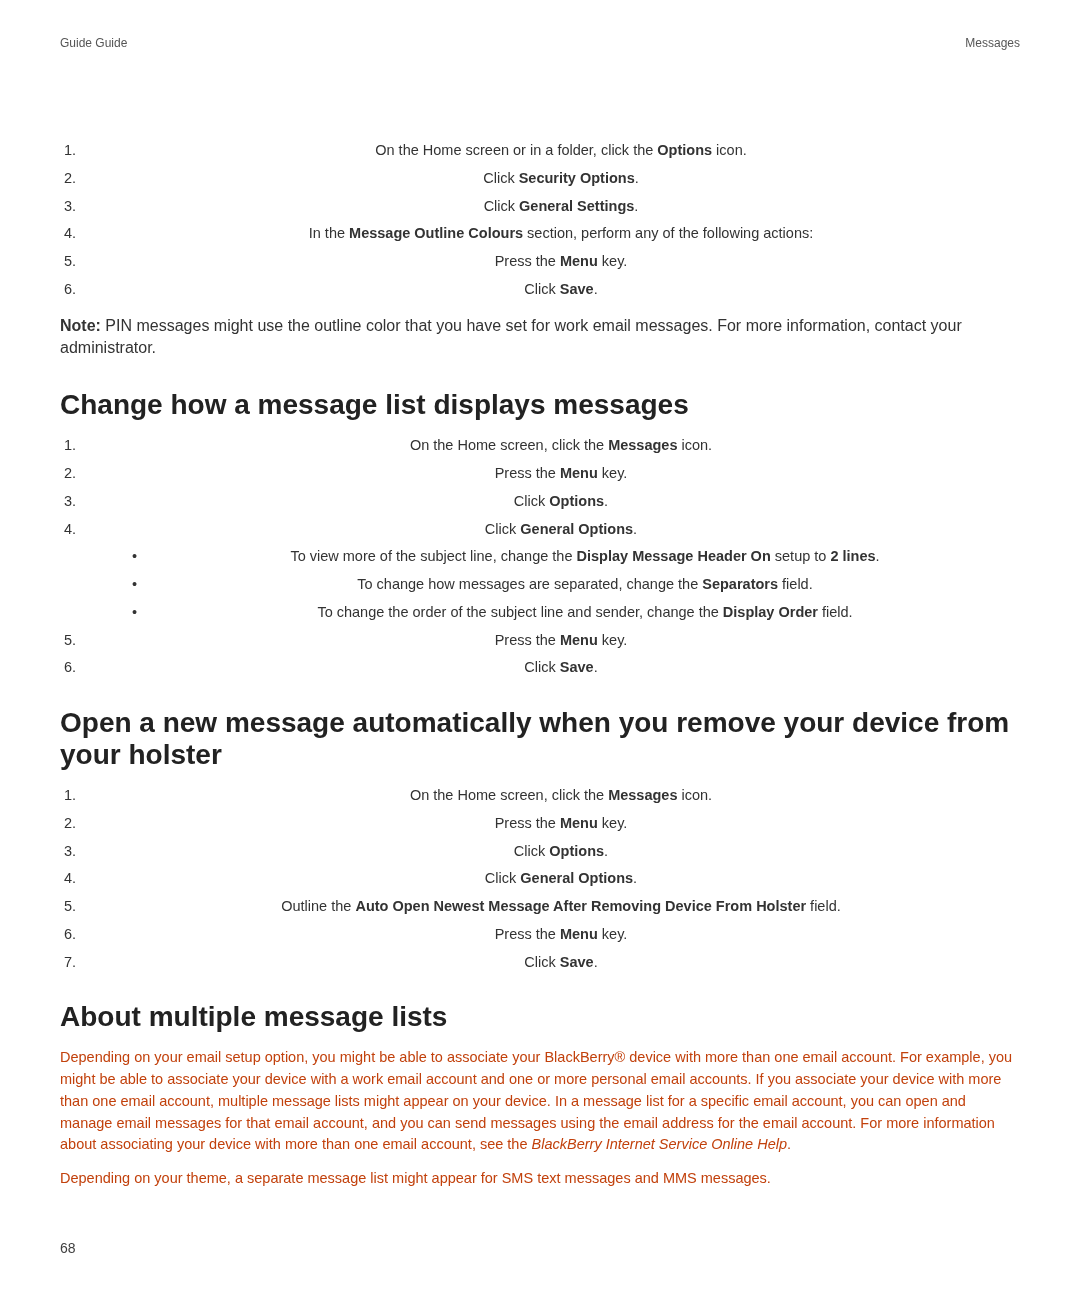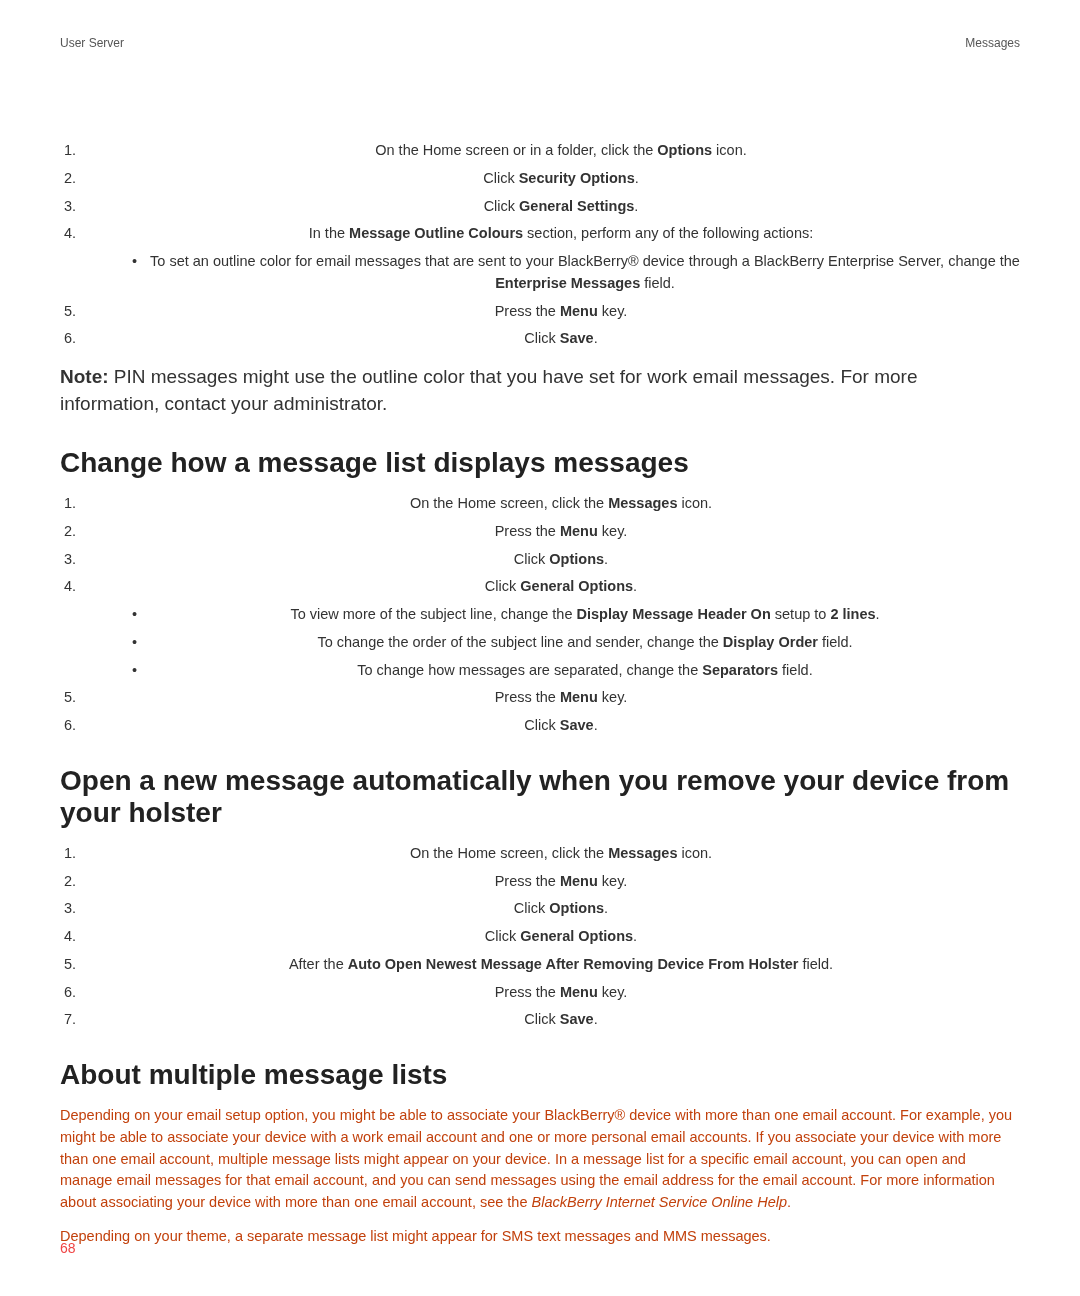--- a/index.html
+++ b/index.html
@@ -59,21 +59,21 @@
     ul.sub-list > li::before {
       content: "•";
       position: absolute;
       left: 0;
       top: 0;
     }
     .bold {
       font-weight: bold;
     }
     .note {
-      font-size: 19px;
+      font-size: 16px;
       margin-top: 14px;
       margin-bottom: 30px;
       line-height: 1.4;
     }
     h2.section-heading {
       font-size: 28px;
       font-weight: bold;
       color: #222;
       margin-top: 28px;
       margin-bottom: 14px;
@@ -85,71 +85,70 @@
       color: #c2410c;
     }
     .italic {
       font-style: italic;
     }
     .page-number {
       position: absolute;
       bottom: 40px;
       left: 60px;
       font-size: 14px;
-      color: #ef4444;
+      color: #404040;
     }
   </style>
 </head>
 <body>
 
 <div class="header-row">
-  <span>User Server</span>
+  <span>Guide Guide</span>
   <span>Messages</span>
 </div>
 
 <ol class="main-list">
   <li><span>On the Home screen or in a folder, click the </span><span class="bold">Options</span><span> icon.</span></li>
   <li><span>Click </span><span class="bold">Security Options</span><span>.</span></li>
   <li><span>Click </span><span class="bold">General Settings</span><span>.</span></li>
   <li>
     <span>In the </span><span class="bold">Message Outline Colours</span><span> section, perform any of the following actions:</span>
     <ul class="sub-list">
-      <li><span>To set an outline color for email messages that are sent to your BlackBerry® device through a BlackBerry Enterprise Server, change the </span><span class="bold">Enterprise Messages</span><span> field.</span></li>
     </ul>
   </li>
   <li><span>Press the </span><span class="bold">Menu</span><span> key.</span></li>
   <li><span>Click </span><span class="bold">Save</span><span>.</span></li>
 </ol>
 
 <p class="note"><span class="bold">Note:</span><span>  PIN messages might use the outline color that you have set for work email messages. For more information, contact your administrator.</span></p>
 
 <h2 class="section-heading">Change how a message list displays messages</h2>
 <ol class="main-list">
   <li><span>On the Home screen, click the </span><span class="bold">Messages</span><span> icon.</span></li>
   <li><span>Press the </span><span class="bold">Menu</span><span> key.</span></li>
   <li><span>Click </span><span class="bold">Options</span><span>.</span></li>
   <li>
     <span>Click </span><span class="bold">General Options</span><span>.</span>
     <ul class="sub-list">
       <li><span>To view more of the subject line, change the </span><span class="bold">Display Message Header On</span><span> setup to </span><span class="bold">2 lines</span><span>.</span></li>
+      <li><span>To change how messages are separated, change the </span><span class="bold">Separators</span><span> field.</span></li>
       <li><span>To change the order of the subject line and sender, change the </span><span class="bold">Display Order</span><span> field.</span></li>
-      <li><span>To change how messages are separated, change the </span><span class="bold">Separators</span><span> field.</span></li>
     </ul>
   </li>
   <li><span>Press the </span><span class="bold">Menu</span><span> key.</span></li>
   <li><span>Click </span><span class="bold">Save</span><span>.</span></li>
 </ol>
 
 <h2 class="section-heading">Open a new message automatically when you remove your device from your holster</h2>
 <ol class="main-list">
   <li><span>On the Home screen, click the </span><span class="bold">Messages</span><span> icon.</span></li>
   <li><span>Press the </span><span class="bold">Menu</span><span> key.</span></li>
   <li><span>Click </span><span class="bold">Options</span><span>.</span></li>
   <li><span>Click </span><span class="bold">General Options</span><span>.</span></li>
-  <li><span>After the </span><span class="bold">Auto Open Newest Message After Removing Device From Holster</span><span> field.</span></li>
+  <li><span>Outline the </span><span class="bold">Auto Open Newest Message After Removing Device From Holster</span><span> field.</span></li>
   <li><span>Press the </span><span class="bold">Menu</span><span> key.</span></li>
   <li><span>Click </span><span class="bold">Save</span><span>.</span></li>
 </ol>
 
 <h2 class="section-heading">About multiple message lists</h2>
 <p class="body-text"><span>Depending on your email setup option, you might be able to associate your BlackBerry® device with more than one email account. For example, you might be able to associate your device with a work email account and one or more personal email accounts. If you associate your device with more than one email account, multiple message lists might appear on your device. In a message list for a specific email account, you can open and manage email messages for that email account, and you can send messages using the email address for the email account. For more information about associating your device with more than one email account, see the  </span><span class="italic">BlackBerry Internet Service Online Help</span><span>.</span></p>
 <p class="body-text">Depending on your theme, a separate message list might appear for SMS text messages and MMS messages.</p>
 
 <div class="page-number">68</div>
 

